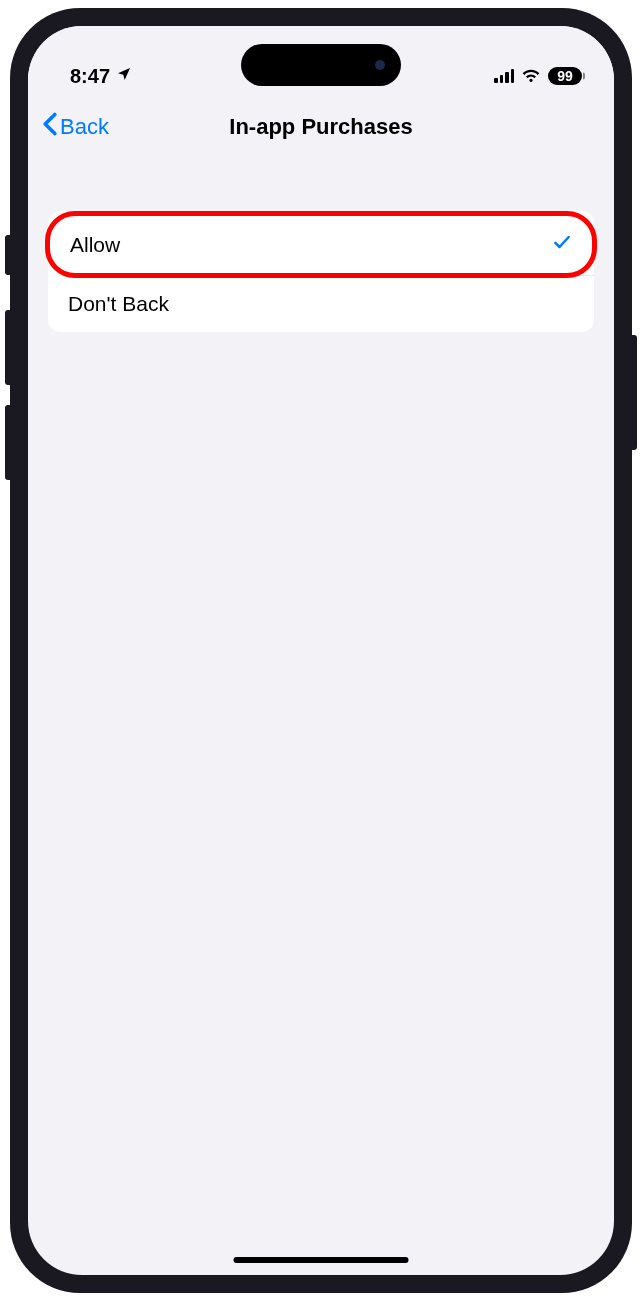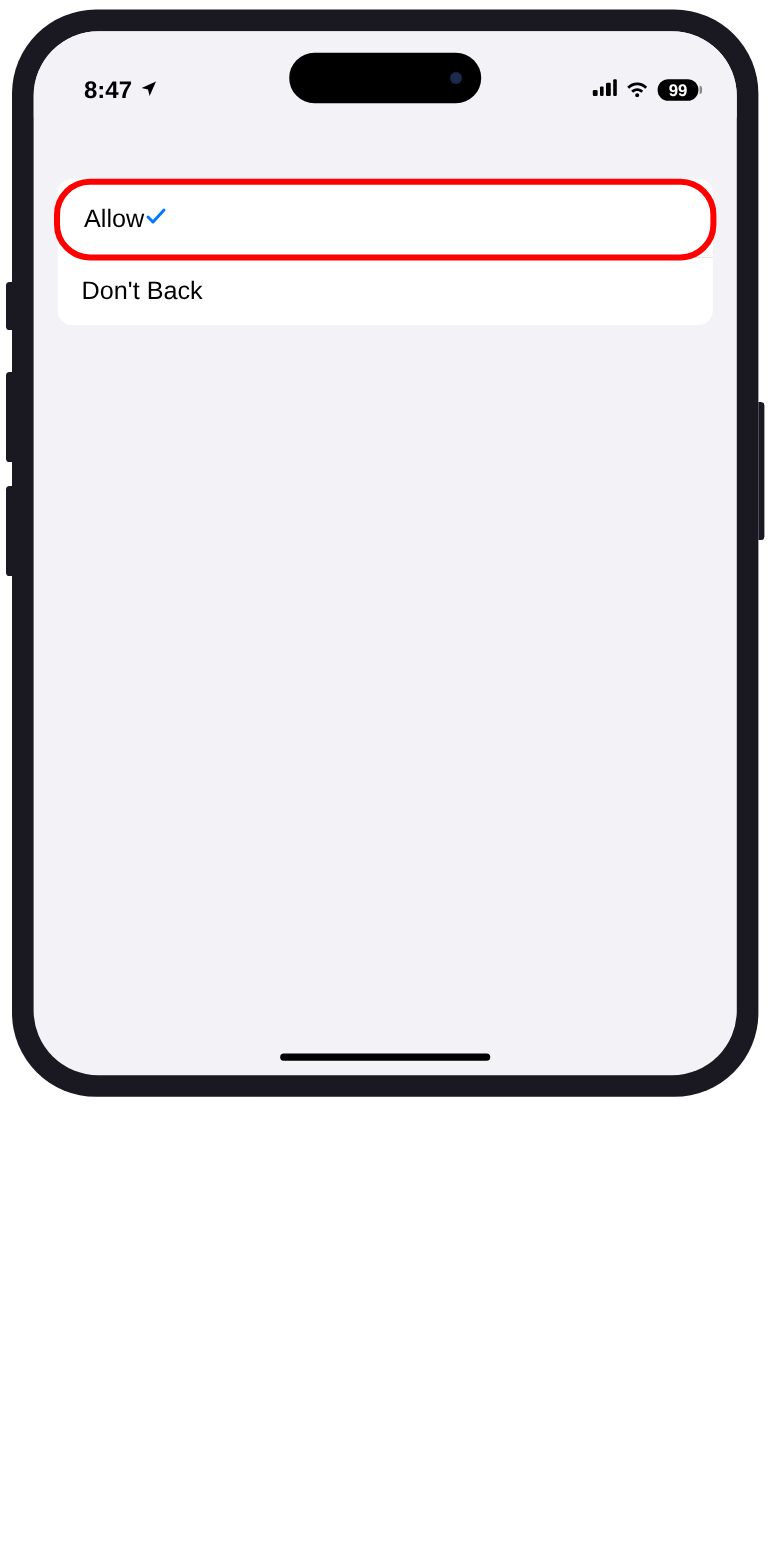--- a/index.html
+++ b/index.html
@@ -13,21 +13,21 @@
       background: #ffffff;
       width: 642px;
       height: 1301px;
       position: relative;
     }
     .phone-frame {
       position: absolute;
       top: 8px;
       left: 10px;
       width: 622px;
-      height: 906px;
+      height: 1285px;
       background: #1a1820;
       border-radius: 70px;
       padding: 18px;
     }
     .phone-inner {
       width: 100%;
       height: 100%;
       background: #f2f2f7;
       border-radius: 54px;
       position: relative;
@@ -105,21 +105,21 @@
       gap: 6px;
       font-size: 20px;
       font-weight: 600;
       color: #000;
     }
     .location-arrow {
       font-size: 17px;
     }
     .status-right {
       display: flex;
-      align-items: flex-start;
+      align-items: center;
       gap: 7px;
     }
     .cellular-bars {
       display: flex;
       align-items: flex-end;
       gap: 2px;
       height: 14px;
     }
     .bar {
       width: 3.5px;
@@ -189,21 +189,21 @@
       padding: 54px 20px 0 20px;
     }
     .list-group {
       background: #fff;
       border-radius: 12px;
       overflow: visible;
     }
     .list-item {
       display: flex;
       align-items: center;
-      justify-content: flex-start;
+      justify-content: space-between;
       padding: 16px 20px;
       font-size: 21px;
       color: #000;
       position: relative;
       min-height: 56px;
     }
     .list-item.highlighted {
       border: 5px solid #ff0000;
       border-radius: 30px;
       margin: -3px;
@@ -262,20 +262,31 @@
           <svg viewBox="0 0 24 18" fill="#000">
             <path d="M12 18c1.1 0 2-.9 2-2s-.9-2-2-2-2 .9-2 2 .9 2 2 2zm-6-6.5c1.6-1.6 3.7-2.5 6-2.5s4.4.9 6 2.5l-2 2c-1.1-1.1-2.5-1.7-4-1.7s-2.9.6-4 1.7l-2-2zM2 7.5C4.7 4.8 8.2 3.3 12 3.3s7.3 1.5 10 4.2l-2 2C17.8 7.3 15 6.1 12 6.1S6.2 7.3 4 9.5l-2-2z"></path>
           </svg>
         </span>
         <div class="battery">
           <span>99</span>
         </div>
       </div>
     </div>
 
+    <div class="nav-bar">
+      <div class="back-button">
+        <span class="back-chevron">
+          <svg viewBox="0 0 12 20" fill="none" stroke="#007aff" stroke-width="3" stroke-linecap="round" stroke-linejoin="round">
+            <polyline points="10,2 2,10 10,18"></polyline>
+          </svg>
+        </span>
+        <span>Back</span>
+      </div>
+      <div class="nav-title">In-app Purchases</div>
+    </div>
 
     <div class="content">
       <div class="list-group">
         <div class="list-item highlighted">
           <span>Allow</span>
           <span class="checkmark">
             <svg viewBox="0 0 24 24" fill="none" stroke="#007aff" stroke-width="3" stroke-linecap="round" stroke-linejoin="round">
               <polyline points="4,13 9,18 20,6"></polyline>
             </svg>
           </span>

